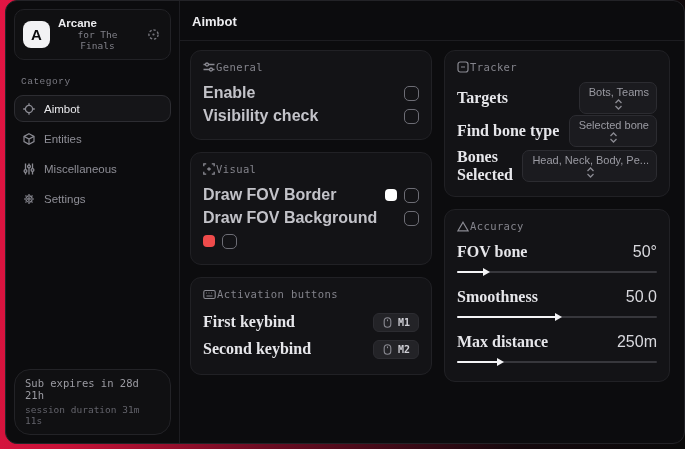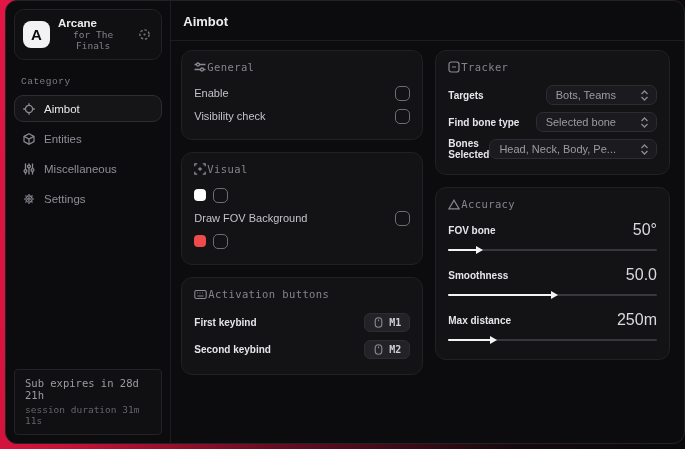--- a/index.html
+++ b/index.html
@@ -35,21 +35,21 @@
   .nav { display:flex; flex-direction:column; gap:3px; padding:0 8px; }
   .nav-item {
     display:flex; align-items:center; gap:9px; padding:6px 8px; border-radius:9px;
     color:#8e8e96; font-size:11.5px; border:1px solid transparent; cursor:pointer;
   }
   .nav-item .ni-label { padding-top:1px; }
   .nav-item.active { color:#e8e8eb; background:#151518; border-color:#2d2d32; }
   .nav-item svg { flex:0 0 auto; }
   .sidebar-footer {
     position:absolute; left:8px; right:8px; bottom:8px;
-    border:1px solid #232327; border-radius:4px; padding:7px 10px 8px; background:#101012;
+    border:1px solid #232327; border-radius:16px; padding:7px 10px 8px; background:#101012;
     font-family:"DejaVu Sans Mono", monospace;
   }
   .footer-line1 { color:#9b9ba2; font-size:10.5px; margin-bottom:3px; }
   .footer-line2 { color:#63636b; font-size:9.5px; }
   
   .main { flex:1; display:flex; flex-direction:column; }
   .main-header { padding:13px 0 11px 12px; border-bottom:1px solid #1d1d21; }
   .main-header h1 { color:#ededf0; font-size:13px; font-weight:bold; }
   .content { display:flex; gap:12px; padding:9px 14px 10px 10px; align-items:flex-start; }
   .col { display:flex; flex-direction:column; gap:12px; }
@@ -58,37 +58,38 @@
   .card {
     background:#131316; border:1px solid #212125; border-radius:11px; padding:10px 12px 12px;
   }
   .card-title {
     display:flex; align-items:center; gap:1px; color:#84848c;
     font-family:"DejaVu Sans Mono", monospace; font-size:10.5px; letter-spacing:.4px;
     margin-bottom:9px;
   }
   .row { display:flex; align-items:center; justify-content:space-between; min-height:22px; }
   .row + .row { margin-top:1px; }
-  .row-label { color:#c3c3c9; font-size:11px; }
-  .row-label.strong { color:#e6e6ea; font-weight:bold; font-size:10px; }
+  .row-label { color:#c3c3c9; font-size:16px;font-weight:bold; }
+  .row-label.strong { color:#e6e6ea; font-weight:bold; font-size:16px;font-family:Liberation Serif, serif; }
   .row-right { display:flex; align-items:center; gap:7px; }
   .checkbox {
     width:15px; height:15px; border:1.6px solid #6d6d75; border-radius:5px;
     background:transparent; cursor:pointer;
   }
   .swatch { width:12px; height:12px; border-radius:4px; cursor:pointer; }
   .keybind {
     display:flex; align-items:center; gap:5px; background:#232327; border:1px solid #2c2c31;
     border-radius:6px; padding:3px 8px; color:#cfcfd5; cursor:pointer;
     font-family:"DejaVu Sans Mono", monospace; font-size:10px; font-weight:bold;
   }
   .dropdown {
-    display:flex; align-items:center; gap:24px; background:#1b1b1f; border:1px solid #2c2c31;
+    display:flex; align-items:center; gap:1px; background:#1b1b1f; border:1px solid #2c2c31;
     border-radius:7px; padding:3px 7px 3px 9px; color:#9b9ba3; font-size:11px; cursor:pointer;
     white-space:nowrap;
+    flex-direction:column;
   }
   .tracker-row { min-height:26px; }
   .acc-group { margin-bottom:9px; }
   .acc-group:last-child { margin-bottom:2px; }
   .acc-value { color:#d9d9de; font-size:16px; }
   .slider { position:relative; height:10px; margin-top:4px; cursor:pointer; }
   .slider-track { position:absolute; top:4px; left:0; right:0; height:2px; background:#37373c; border-radius:2px; }
   .slider-fill  { position:absolute; top:4px; left:0; height:2px; background:#f4f4f6; border-radius:2px; }
   .slider-thumb {
     position:absolute; top:1px; width:0; height:0; margin-left:-2px;
@@ -215,20 +216,21 @@
             <span class="icon">
               <svg width="12" height="12" viewBox="0 0 12 12" fill="none" stroke="currentColor" stroke-width="1.3">
                 <path d="M0.8 3.2 V0.8 H3.2 M8.8 0.8 H11.2 V3.2 M11.2 8.8 V11.2 H8.8 M3.2 11.2 H0.8 V8.8"></path>
                 <line x1="6" y1="4.2" x2="6" y2="7.8"></line>
                   <line x1="4.2" y1="6" x2="7.8" y2="6"></line>
               </svg>
             </span>
             <span>Visual</span>
           </div>
           <div class="row">
+            <span class="row-label">Draw FOV Border</span>
             <span class="row-right">
               <span class="swatch" style="background: rgb(255, 255, 255);"></span>
               <span class="checkbox"></span>
             </span>
           </div>
           <div class="row">
             <span class="row-label">Draw FOV Background</span>
             <span class="checkbox"></span>
           </div>
           <div class="row">

